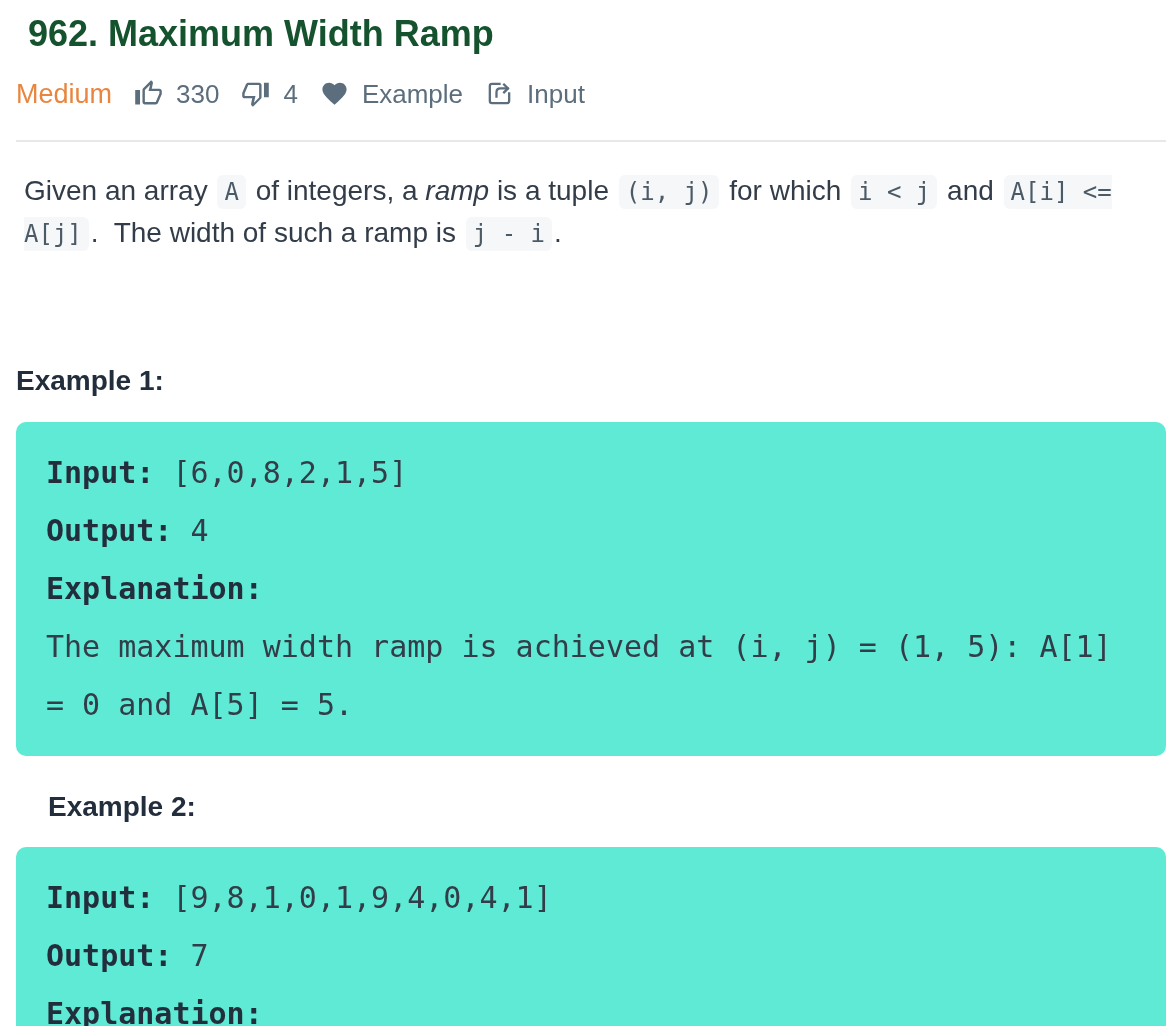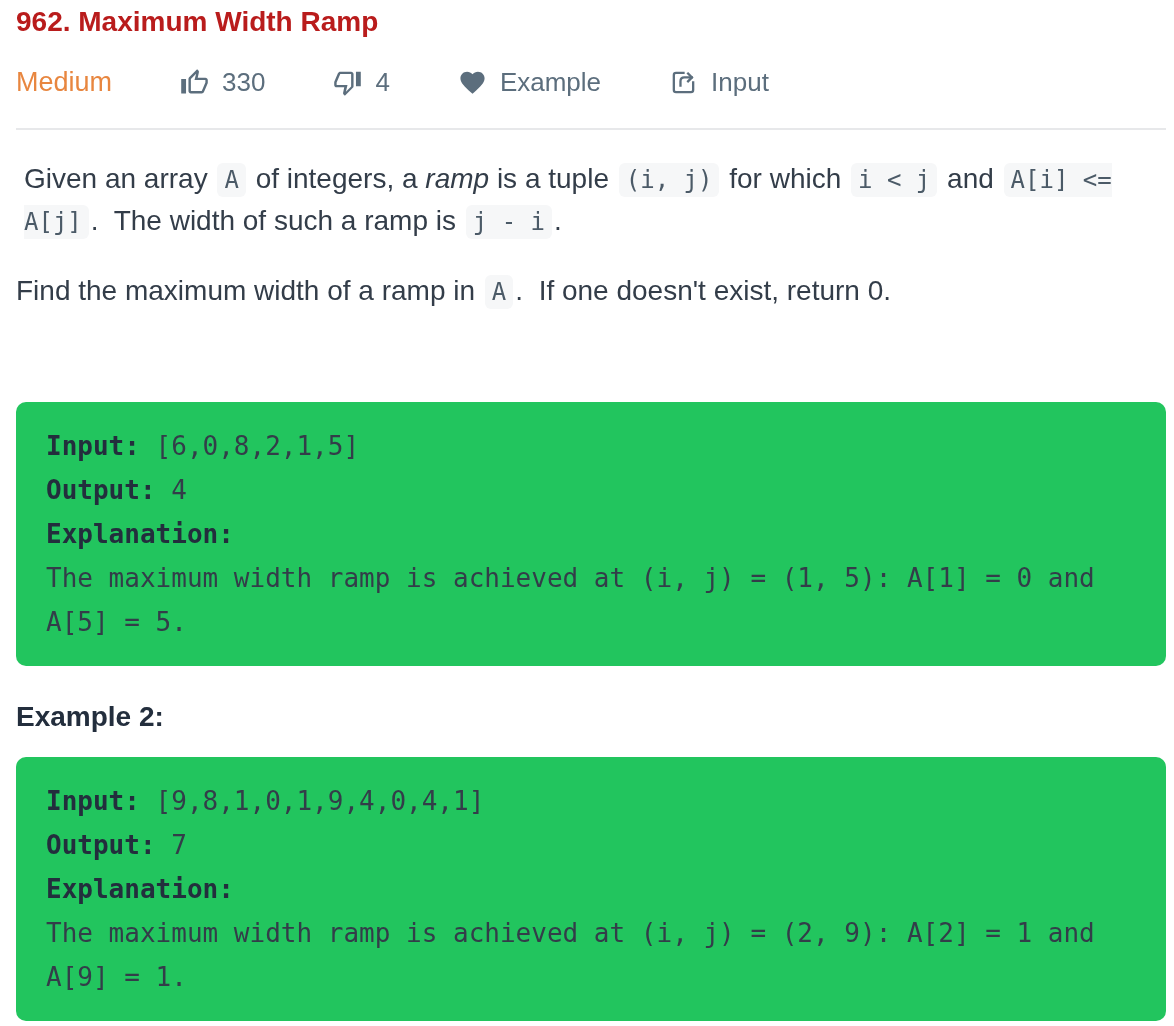--- a/index.html
+++ b/index.html
@@ -9,46 +9,46 @@
     height: 1026px;
     overflow: hidden;
     background: #ffffff;
     font-family: "Liberation Sans", sans-serif;
     color: #333d49;
   }
   .page { padding: 2px 8px 0 16px; width: 1174px; }
 
   
   h1.title {
-    margin: 0;
-    font-size: 28px;
+    margin: 12px;
+    font-size: 36px;
     line-height: 40px;
     font-weight: 700;
-    color: #b91c1c;
+    color: #14532d;
     letter-spacing: 0;
   }
 
   
   .meta-row {
     margin-top: 22px;
     display: flex;
     align-items: center;
-    gap: 68px;
+    gap: 22px;
     height: 36px;
     font-size: 26px;
     color: #5c6e7d;
   }
   .difficulty {
     color: #e8863f;
     font-size: 27px;
     font-weight: 400;
   }
   .meta-item {
     display: inline-flex;
-    align-items: center;
+    align-items: flex-start;
     gap: 13px;
     background: none;
     border: none;
     padding: 0;
     font-family: "Liberation Sans", sans-serif;
     font-size: 26px;
     color: #5c6e7d;
     cursor: pointer;
   }
   .meta-item svg { display: block; }
@@ -81,30 +81,30 @@
   }
   .spacer { height: 42px; margin-top: 28px; }
 
   
   .example-heading {
     margin: 36px 0 0 0;
     font-size: 28px;
     line-height: 42px;
   }
   .example-heading strong { font-weight: 700; color: #232e3d; }
-  .example-heading.second { margin-top: 30px; }
+  .example-heading.second { margin-top: 30px; margin-left: 32px; }
 
   pre.example-block {
     margin: 20px 0 0 0;
-    background: #22c55e;
+    background: #5eead4;
     border-radius: 10px;
     padding: 22px 26px 22px 30px;
     font-family: "DejaVu Sans Mono", monospace;
-    font-size: 26px;
-    line-height: 44px;
+    font-size: 30px;
+    line-height: 58px;
     color: #333d49;
     white-space: pre-wrap;
     word-break: normal;
     overflow-wrap: normal;
   }
   pre.example-block.second { margin-top: 19px; }
   pre.example-block strong { font-weight: 700; color: #232e3d; }
 </style>
 </head>
 <body>
@@ -152,25 +152,25 @@
         </svg>
       </span>
       <span>Input</span>
     </button>
   </div>
 
   <hr class="divider">
 
   <div class="description">
     <p class="para"><span>Given an array </span><code class="inline-code">A</code><span> of integers, a </span><em>ramp</em><span> is a tuple </span><code class="inline-code">(i, j)</code><span> for which </span><code class="inline-code">i &lt; j</code><span> and </span><code class="inline-code">A[i] &lt;= A[j]</code><span>.&nbsp; The width of such a ramp is </span><code class="inline-code">j - i</code><span>.</span></p>
-    <p class="para"><span>Find the maximum width of a ramp in </span><code class="inline-code">A</code><span>.&nbsp; If one doesn't exist, return 0.</span></p>
   </div>
 
   <div class="spacer"></div>
 
+  <p class="example-heading"><strong>Example 1:</strong></p>
   <pre class="example-block"><strong>Input:</strong> [6,0,8,2,1,5]
 <strong>Output:</strong> 4
 <strong>Explanation:</strong>
 The maximum width ramp is achieved at (i, j) = (1, 5): A[1] = 0 and A[5] = 5.</pre>
 
   <p class="example-heading second"><strong>Example 2:</strong></p>
   <pre class="example-block second"><strong>Input:</strong> [9,8,1,0,1,9,4,0,4,1]
 <strong>Output:</strong> 7
 <strong>Explanation:</strong>
 The maximum width ramp is achieved at (i, j) = (2, 9): A[2] = 1 and A[9] = 1.</pre>

